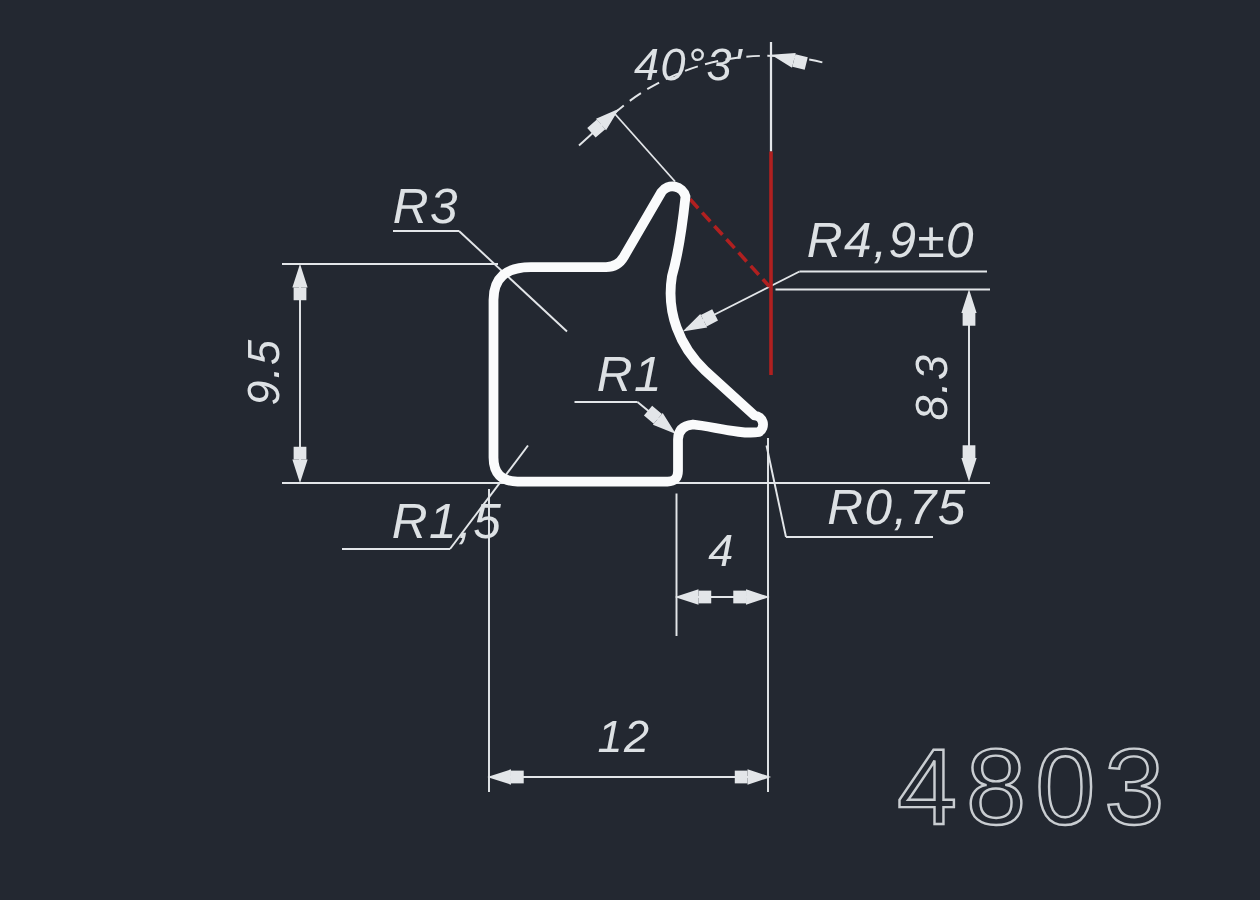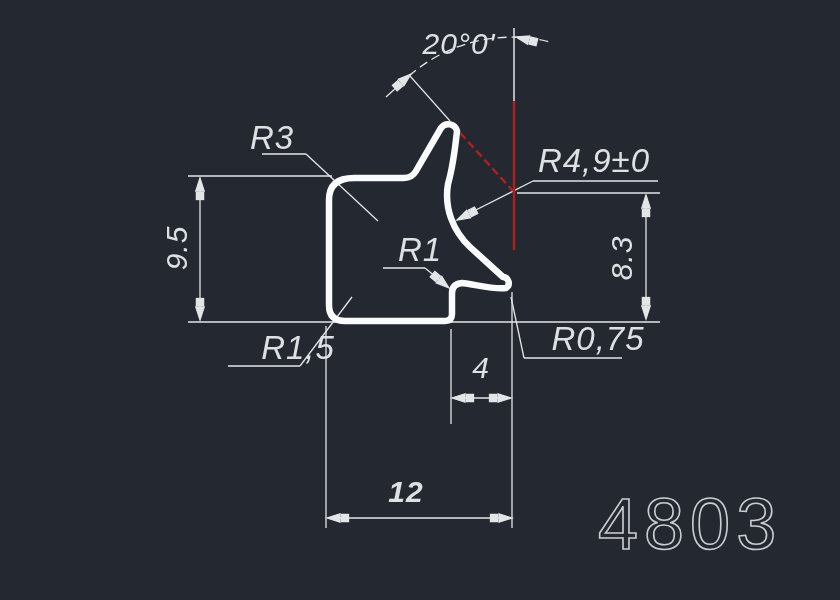--- a/index.html
+++ b/index.html
@@ -106,24 +106,24 @@
          Q 452 321 445 321
          L 345 321
          Q 329 321 329 305
          L 329 200
          Q 329 178 354 178
          Z" fill="none" stroke="#fafbfc" stroke-width="6.5" stroke-linejoin="round" stroke-linecap="round"></path>
 
     <text x="598" y="549" font-family="Liberation Sans, DejaVu Sans, sans-serif" font-size="72" style="letter-spacing:6px" fill="none" stroke="#c9cdd1" stroke-width="1.6">4803</text>
   </svg>
 
-  <div class="lbl s30" style="left:459px;top:44px;">20°0'</div>
-  <div class="lbl s33" style="left:272px;top:137px;font-style:italic;">R3</div>
+  <div class="lbl s30" style="left:459px;top:44px;">40°3'</div>
+  <div class="lbl s33" style="left:284px;top:137px;font-style:italic;">R3</div>
   <div class="lbl s33" style="left:594px;top:160px;">R4,9±0</div>
   <div class="lbl rot s30" style="left:177px;top:248px;">9.5</div>
   <div class="lbl rot s30" style="left:622px;top:258px;">8.3</div>
   <div class="lbl s33" style="left:420px;top:249px;">R1</div>
   <div class="lbl s33" style="left:262px;top:347px;margin-left:36px;">R1,5</div>
   <div class="lbl s33" style="left:598px;top:338px;">R0,75</div>
   <div class="lbl s30" style="left:481px;top:368px;">4</div>
-  <div class="lbl s30" style="left:406px;top:492px;font-weight:bold;">12</div>
+  <div class="lbl s30" style="left:416px;top:492px;">12</div>
 
 </div>
 
 </body></html>

